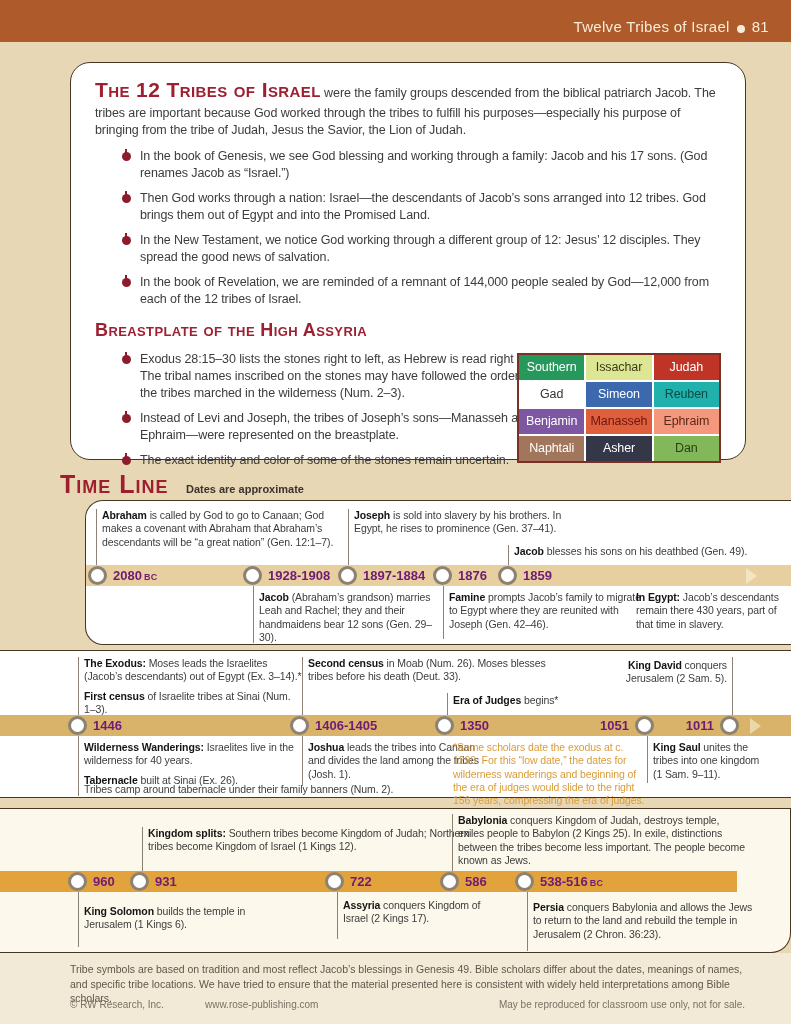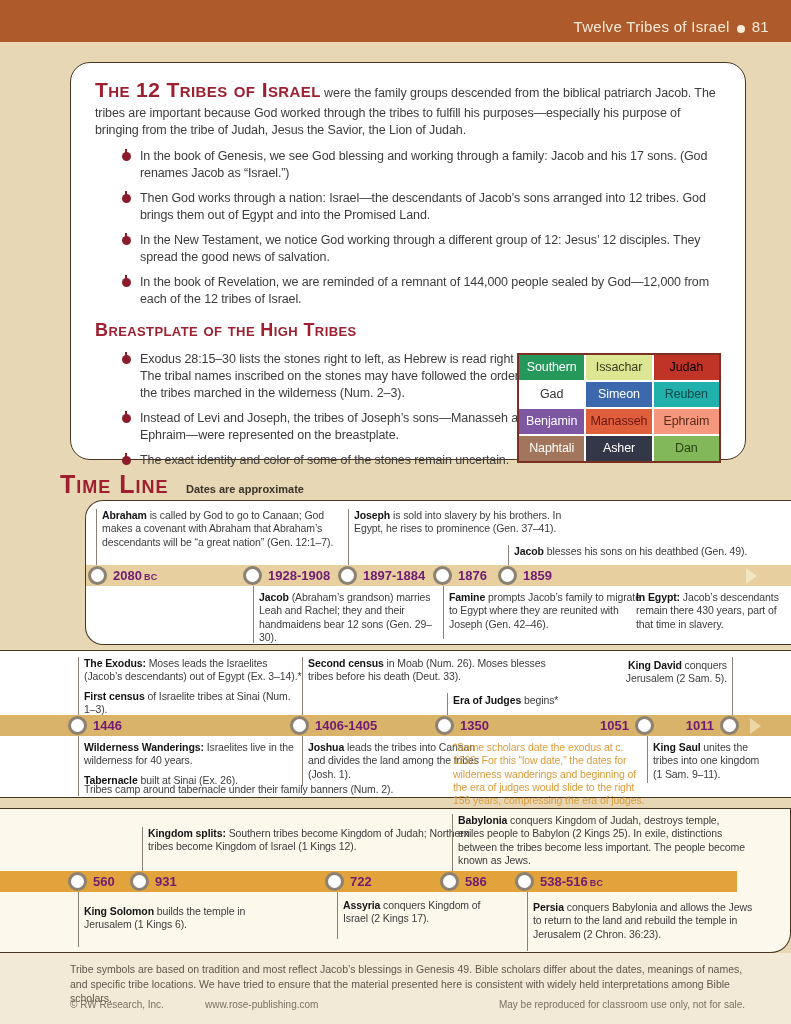--- a/index.html
+++ b/index.html
@@ -83,31 +83,31 @@
   </div>
 
   <section class="ibox">
     <p><span class="h-main">The 12 Tribes of Israel</span><span> were the family groups descended from the biblical patriarch Jacob. The tribes are important because God worked through the tribes to fulfill his purposes—especially his purpose of bringing from the tribe of Judah, Jesus the Savior, the Lion of Judah.</span></p>
     <ul class="bullets">
       <li><span class="grape"></span><span>In the book of Genesis, we see God blessing and working through a family: Jacob and his 17 sons. (God renames Jacob as “Israel.”)</span></li>
       <li><span class="grape"></span><span>Then God works through a nation: Israel—the descendants of Jacob’s sons arranged into 12 tribes. God brings them out of Egypt and into the Promised Land.</span></li>
       <li><span class="grape"></span><span>In the New Testament, we notice God working through a different group of 12: Jesus’ 12 disciples. They spread the good news of salvation.</span></li>
       <li><span class="grape"></span><span>In the book of Revelation, we are reminded of a remnant of 144,000 people sealed by God—12,000 from each of the 12 tribes of Israel.</span></li>
     </ul>
-    <div class="h-sub">Breastplate of the High Tribes</div>
+    <div class="h-sub">Breastplate of the High Assyria</div>
     <div class="bp-wrap">
       <ul class="bullets bp-narrow">
         <li><span class="grape"></span><span>Exodus 28:15–30 lists the stones right to left, as Hebrew is read right to left. The tribal names inscribed on the stones may have followed the order of how the tribes marched in the wilderness (Num. 2–3).</span></li>
         <li><span class="grape"></span><span>Instead of Levi and Joseph, the tribes of Joseph’s sons—Manasseh and Ephraim—were represented on the breastplate.</span></li>
         <li><span class="grape"></span><span>The exact identity and color of some of the stones remain uncertain.</span></li>
       </ul>
       <div class="bp-grid">
           <div class="bp-cell" style="background: rgb(39, 152, 92); color: rgb(255, 255, 255);">Southern</div>
           <div class="bp-cell" style="background: rgb(221, 230, 147); color: rgb(58, 58, 30);">Issachar</div>
-          <div class="bp-cell" style="background: rgb(192, 52, 39); color: #000000;">Judah</div>
+          <div class="bp-cell" style="background: rgb(192, 52, 39); color: #ffffff;">Judah</div>
           <div class="bp-cell" style="background: rgb(255, 255, 255); color: rgb(51, 51, 51);">Gad</div>
           <div class="bp-cell" style="background: rgb(60, 104, 173); color: rgb(255, 255, 255);">Simeon</div>
           <div class="bp-cell" style="background: rgb(33, 177, 173); color: rgb(13, 74, 71);">Reuben</div>
           <div class="bp-cell" style="background: rgb(126, 87, 162); color: rgb(255, 255, 255);">Benjamin</div>
           <div class="bp-cell" style="background: rgb(223, 95, 61); color: rgb(107, 21, 16);">Manasseh</div>
           <div class="bp-cell" style="background: rgb(245, 151, 124); color: rgb(90, 42, 26);">Ephraim</div>
           <div class="bp-cell" style="background: rgb(161, 118, 92); color: rgb(255, 255, 255);">Naphtali</div>
           <div class="bp-cell" style="background: rgb(52, 55, 71); color: rgb(255, 255, 255);">Asher</div>
           <div class="bp-cell" style="background: rgb(130, 184, 90); color: rgb(39, 66, 15);">Dan</div>
         </div>
@@ -210,21 +210,21 @@
 
   <div class="band band3">
     <i class="vl" style="left:142px;top:18px;height:44px"></i>
     <div class="ev" style="left:148px;top:18px;width:322px"><b>Kingdom splits:</b><span> Southern tribes become Kingdom of Judah; Northern tribes become Kingdom of Israel (1 Kings 12).</span></div>
     <i class="vl" style="left:452px;top:5px;height:57px"></i>
     <div class="ev" style="left:458px;top:5px;width:290px"><b>Babylonia</b><span> conquers Kingdom of Judah, destroys temple, exiles people to Babylon (2 Kings 25). In exile, distinctions between the tribes become less important. The people become known as Jews.</span></div>
 
     <div class="tl-bar">
       <div class="mark" style="left:68px">
           <span class="dot"></span>
-          <span class="lbl">560</span>
+          <span class="lbl">960</span>
         </div>
       <div class="mark" style="left:130px">
           <span class="dot"></span>
           <span class="lbl">931</span>
         </div>
       <div class="mark" style="left:325px">
           <span class="dot"></span>
           <span class="lbl">722</span>
         </div>
       <div class="mark" style="left:440px">

